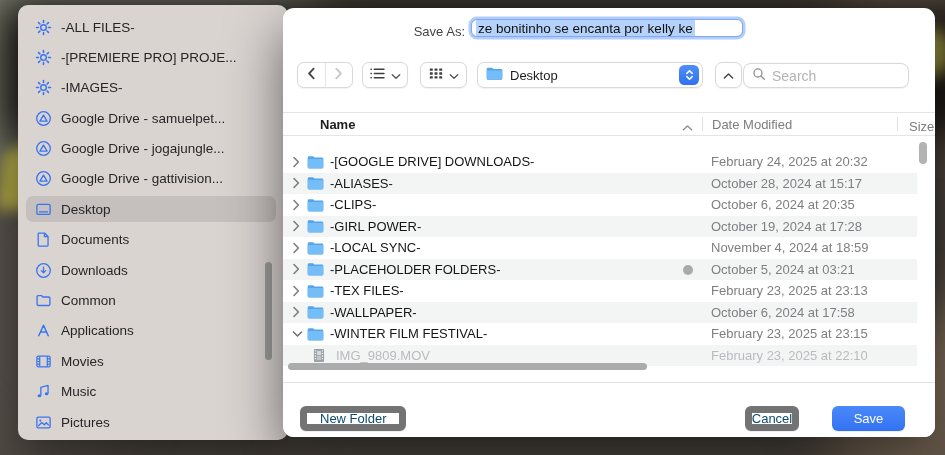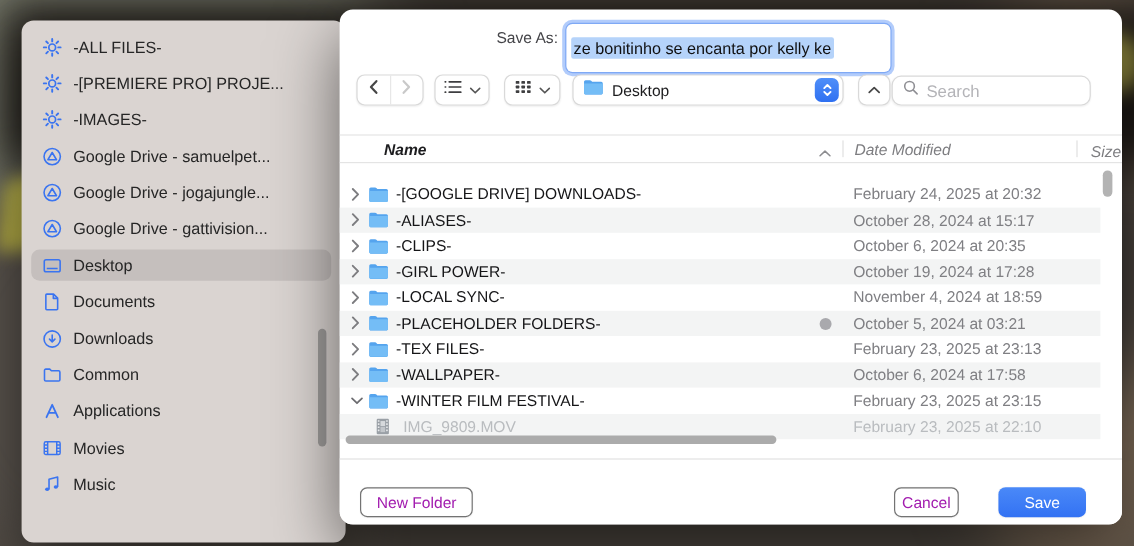--- a/index.html
+++ b/index.html
@@ -18,21 +18,21 @@
   .bg-right    { right:-60px; top:-30px; width:220px; height:520px; background:#7e6c59; }
   .bg-right-dark{ right:-25px; top:110px; width:140px; height:220px; background:#3a3634; }
   .bg-yellow   { right:-20px; top:-30px; width:250px; height:62px; background:#c5bd42; filter:blur(7px); border-radius:10px; transform:rotate(-4deg) skewX(-12deg); opacity:.8; }
   .bg-yellow2  { right:-6px; top:28px; width:40px; height:50px; background:#b7b04a; filter:blur(8px); opacity:.7; }
 
   
   .sidebar-window {
     position:absolute; left:18px; top:5px; width:270px; height:435px;
     background:#dad4d1; border-radius:10px;
     box-shadow:0 18px 45px rgba(0,0,0,.5);
-    padding-top:9px; overflow:hidden;margin-top:12px;
+    padding-top:9px; overflow:hidden;
   }
   .sb-item {
     display:flex; align-items:center; gap:9px;
     height:26px; margin:0 12px 4.4px 8px; padding:0 8px;
     border-radius:7px; font-size:13.5px; color:#262626;
     white-space:nowrap; overflow:hidden;
   }
   .sb-item.selected { background:#c5bfbd; }
   .sb-icon { width:18px; height:18px; flex:0 0 18px; color:#3a74f0; display:flex; align-items:center; justify-content:center; }
   .sb-icon svg { width:17px; height:17px; }
@@ -46,21 +46,21 @@
     position:absolute; left:283px; top:8px; width:652px; height:429px;
     background:#ffffff; border-radius:11px;
     box-shadow:0 22px 55px rgba(0,0,0,.55);
     overflow:hidden;
   }
   .saveas-label {
     position:absolute; left:0; top:16px; width:182px;
     text-align:right; font-size:13px; color:#444448;
   }
   .filename-field {
-    position:absolute; left:189px; top:12px; width:270px; height:40px;
+    position:absolute; left:189px; top:12px; width:270px; height:16px;
     background:#fff; border-radius:5px;
     box-shadow:0 0 0 1px #7fa9f5, 0 0 0 3.5px rgba(102,153,247,.5);
     display:flex; align-items:center; padding:0 4px; overflow:hidden;
   }
   .filename-selection {
     background:#b5d3fa; border-radius:2px;
     font-size:13.5px; color:#101011; padding:1.5px 2px; white-space:nowrap;
   }
 
   .tb { position:absolute; top:54px; height:26px; background:#fff;
@@ -81,21 +81,20 @@
   }
   .btn-up { left:432px; width:27px; }
   .search-field { left:460px; width:166px; height:25px; top:55px;
         border-radius:8px; justify-content:flex-start; gap:6px; padding:0 8px; }
   .search-placeholder { font-size:14px; color:#b4b4b8; }
 
   .list-header {
     position:absolute; top:104px; left:0; right:0; height:24px;
     border-top:1px solid #e4e4e4; border-bottom:1px solid #e4e4e4;
     font-size:13px;
-    font-style:italic;
   }
   .col-name { position:absolute; left:37px; top:4px; color:#1d1d1f; font-weight:bold; }
   .sort-caret { position:absolute; left:399px; top:7px; }
   .col-div { position:absolute; top:4px; bottom:4px; width:1px; background:#e0e0e0; }
   .col-date { position:absolute; left:429px; top:4px; color:#7d7d80; }
   .col-size { position:absolute; left:626px; top:6px; color:#7d7d80; }
 
   .list-body { position:absolute; top:143px; left:0; width:634px; }
   .file-row { position:relative; height:21.5px; display:flex; align-items:center; padding-left:9px; font-size:13px; }
   .file-row:nth-child(even) { background:#f3f4f4; }
@@ -107,22 +106,22 @@
   .row-name { color:#151517; white-space:nowrap; }
   .file-row.disabled .row-name, .file-row.disabled .row-date { color:#b9bcbf; }
   .row-dot { position:absolute; left:400px; top:6px; width:10px; height:10px; border-radius:50%; background:#a9a9ad; }
   .row-date { position:absolute; left:428px; color:#7f7f83; white-space:nowrap; }
 
   .h-scrollbar { position:absolute; top:355px; left:5px; width:359px; height:7px; border-radius:4px; background:#ababab; }
   .v-scrollbar { position:absolute; top:134px; left:636px; width:8px; height:22px; border-radius:4px; background:#b3b3b3; }
 
   .footer { position:absolute; top:374px; left:0; right:0; bottom:0; border-top:1px solid #e2e2e2; background:#fff; }
   .btn { position:absolute; top:23px; height:25px; border-radius:6px;
-         background:#fff; border:1px solid #737373; box-shadow:0 .5px 1px rgba(0,0,0,.07);
-         font-size:13px; color:#a21caf;
+         background:#fff; border:7px solid #737373; box-shadow:0 .5px 1px rgba(0,0,0,.07);
+         font-size:13px; color:#0c4a6e;
          display:flex; align-items:center; justify-content:center; padding:0 13px; }
   .btn-new-folder { left:17px; }
   .btn-cancel { left:462px; width:54px; }
   .btn-save { left:549px; width:73px; background:linear-gradient(#4a89f8,#3372f3); border:none; color:#fff; }
 </style>
 </head>
 <body>
 
 <div class="backdrop">
   <div class="blob bg-topleft"></div>
@@ -250,20 +249,30 @@
       </div>
       <div class="sb-item">
         <span class="sb-icon">
           <svg viewBox="0 0 18 18" fill="currentColor">
             <path d="M6.2 13.4V4.6l7.6-2v8.8" fill="none" stroke="currentColor" stroke-width="1.4" stroke-linejoin="round"></path>
             <ellipse cx="4.6" cy="13.5" rx="1.9" ry="1.6"></ellipse>
             <ellipse cx="12.2" cy="11.5" rx="1.9" ry="1.6"></ellipse>
           </svg>
         </span>
         <span>Music</span>
+      </div>
+      <div class="sb-item">
+        <span class="sb-icon">
+          <svg viewBox="0 0 18 18" fill="none" stroke="currentColor" stroke-width="1.4">
+            <rect x="2" y="3.4" width="14" height="11.2" rx="1.4"></rect>
+            <circle cx="5.6" cy="7" r="1.1" fill="currentColor" stroke="none"></circle>
+            <path stroke-linejoin="round" d="M3.4 12.6 7.2 9l2.6 2.4 2.2-2.2 2.6 2.8"></path>
+          </svg>
+        </span>
+        <span>Pictures</span>
       </div>
       <div class="sb-item">
         <span></span>
       </div>
     </div>
   <div class="sb-scrollbar"></div>
 </div>
 
 <div class="dialog">
 

